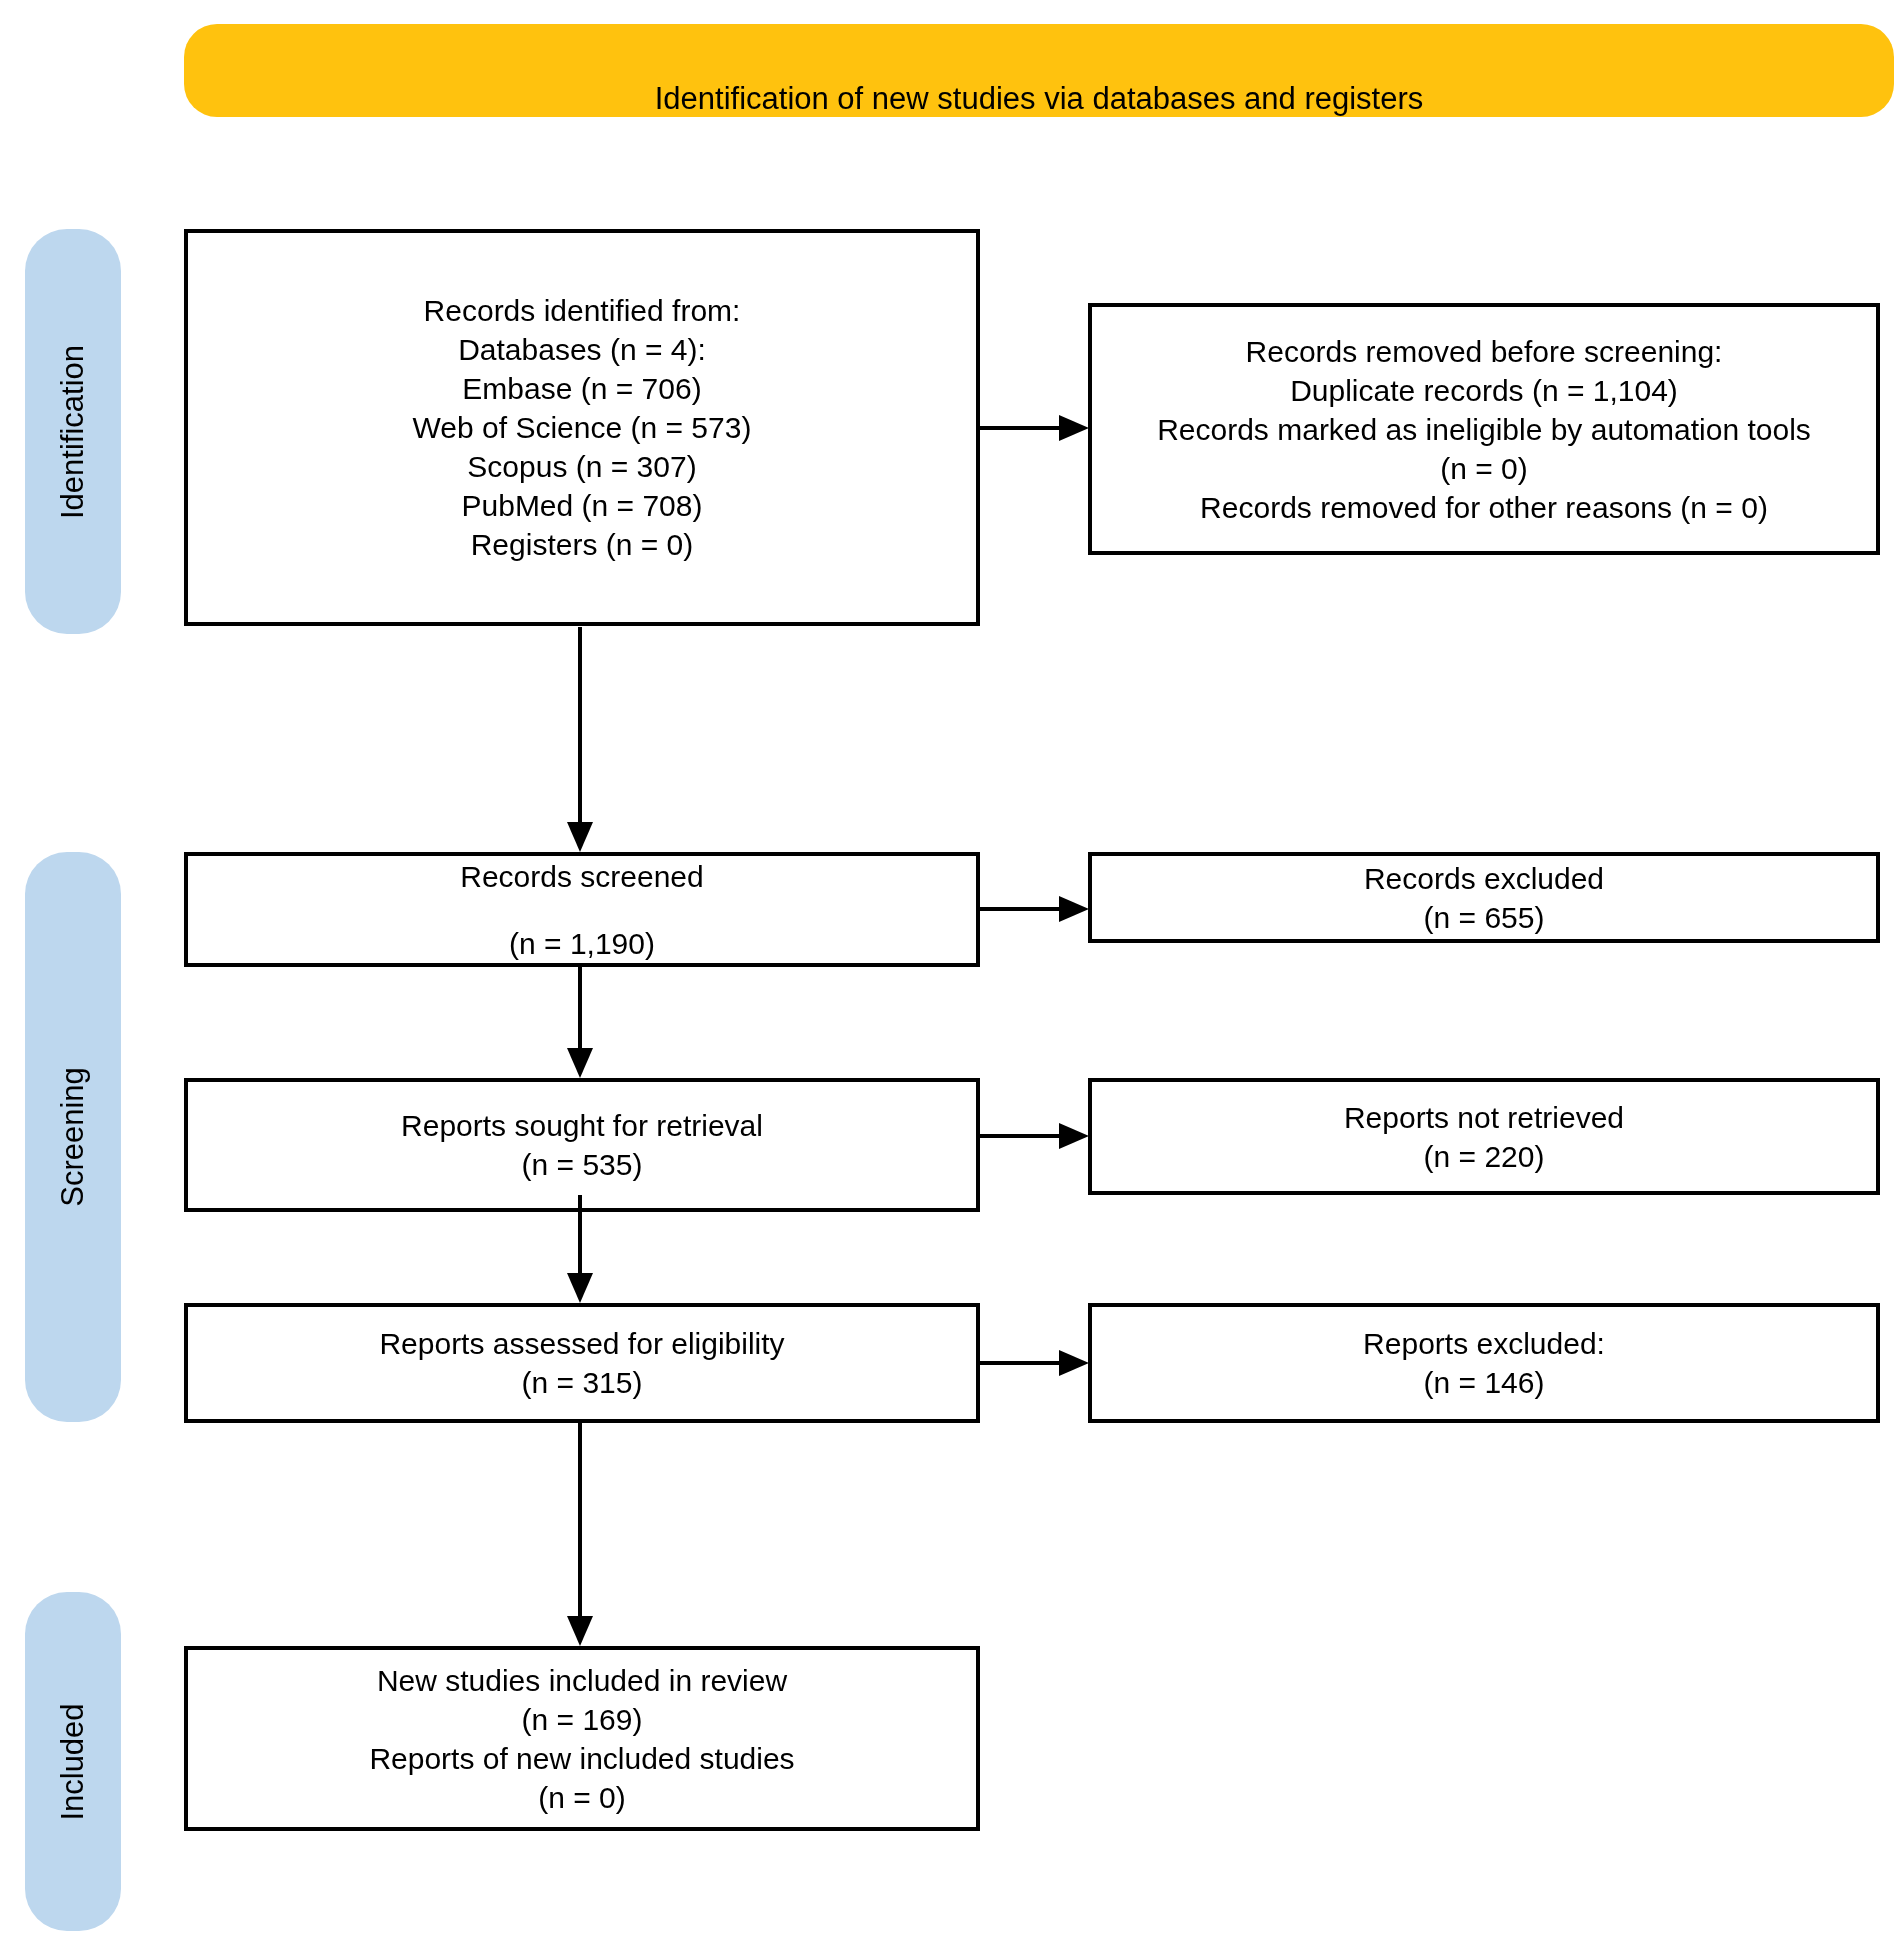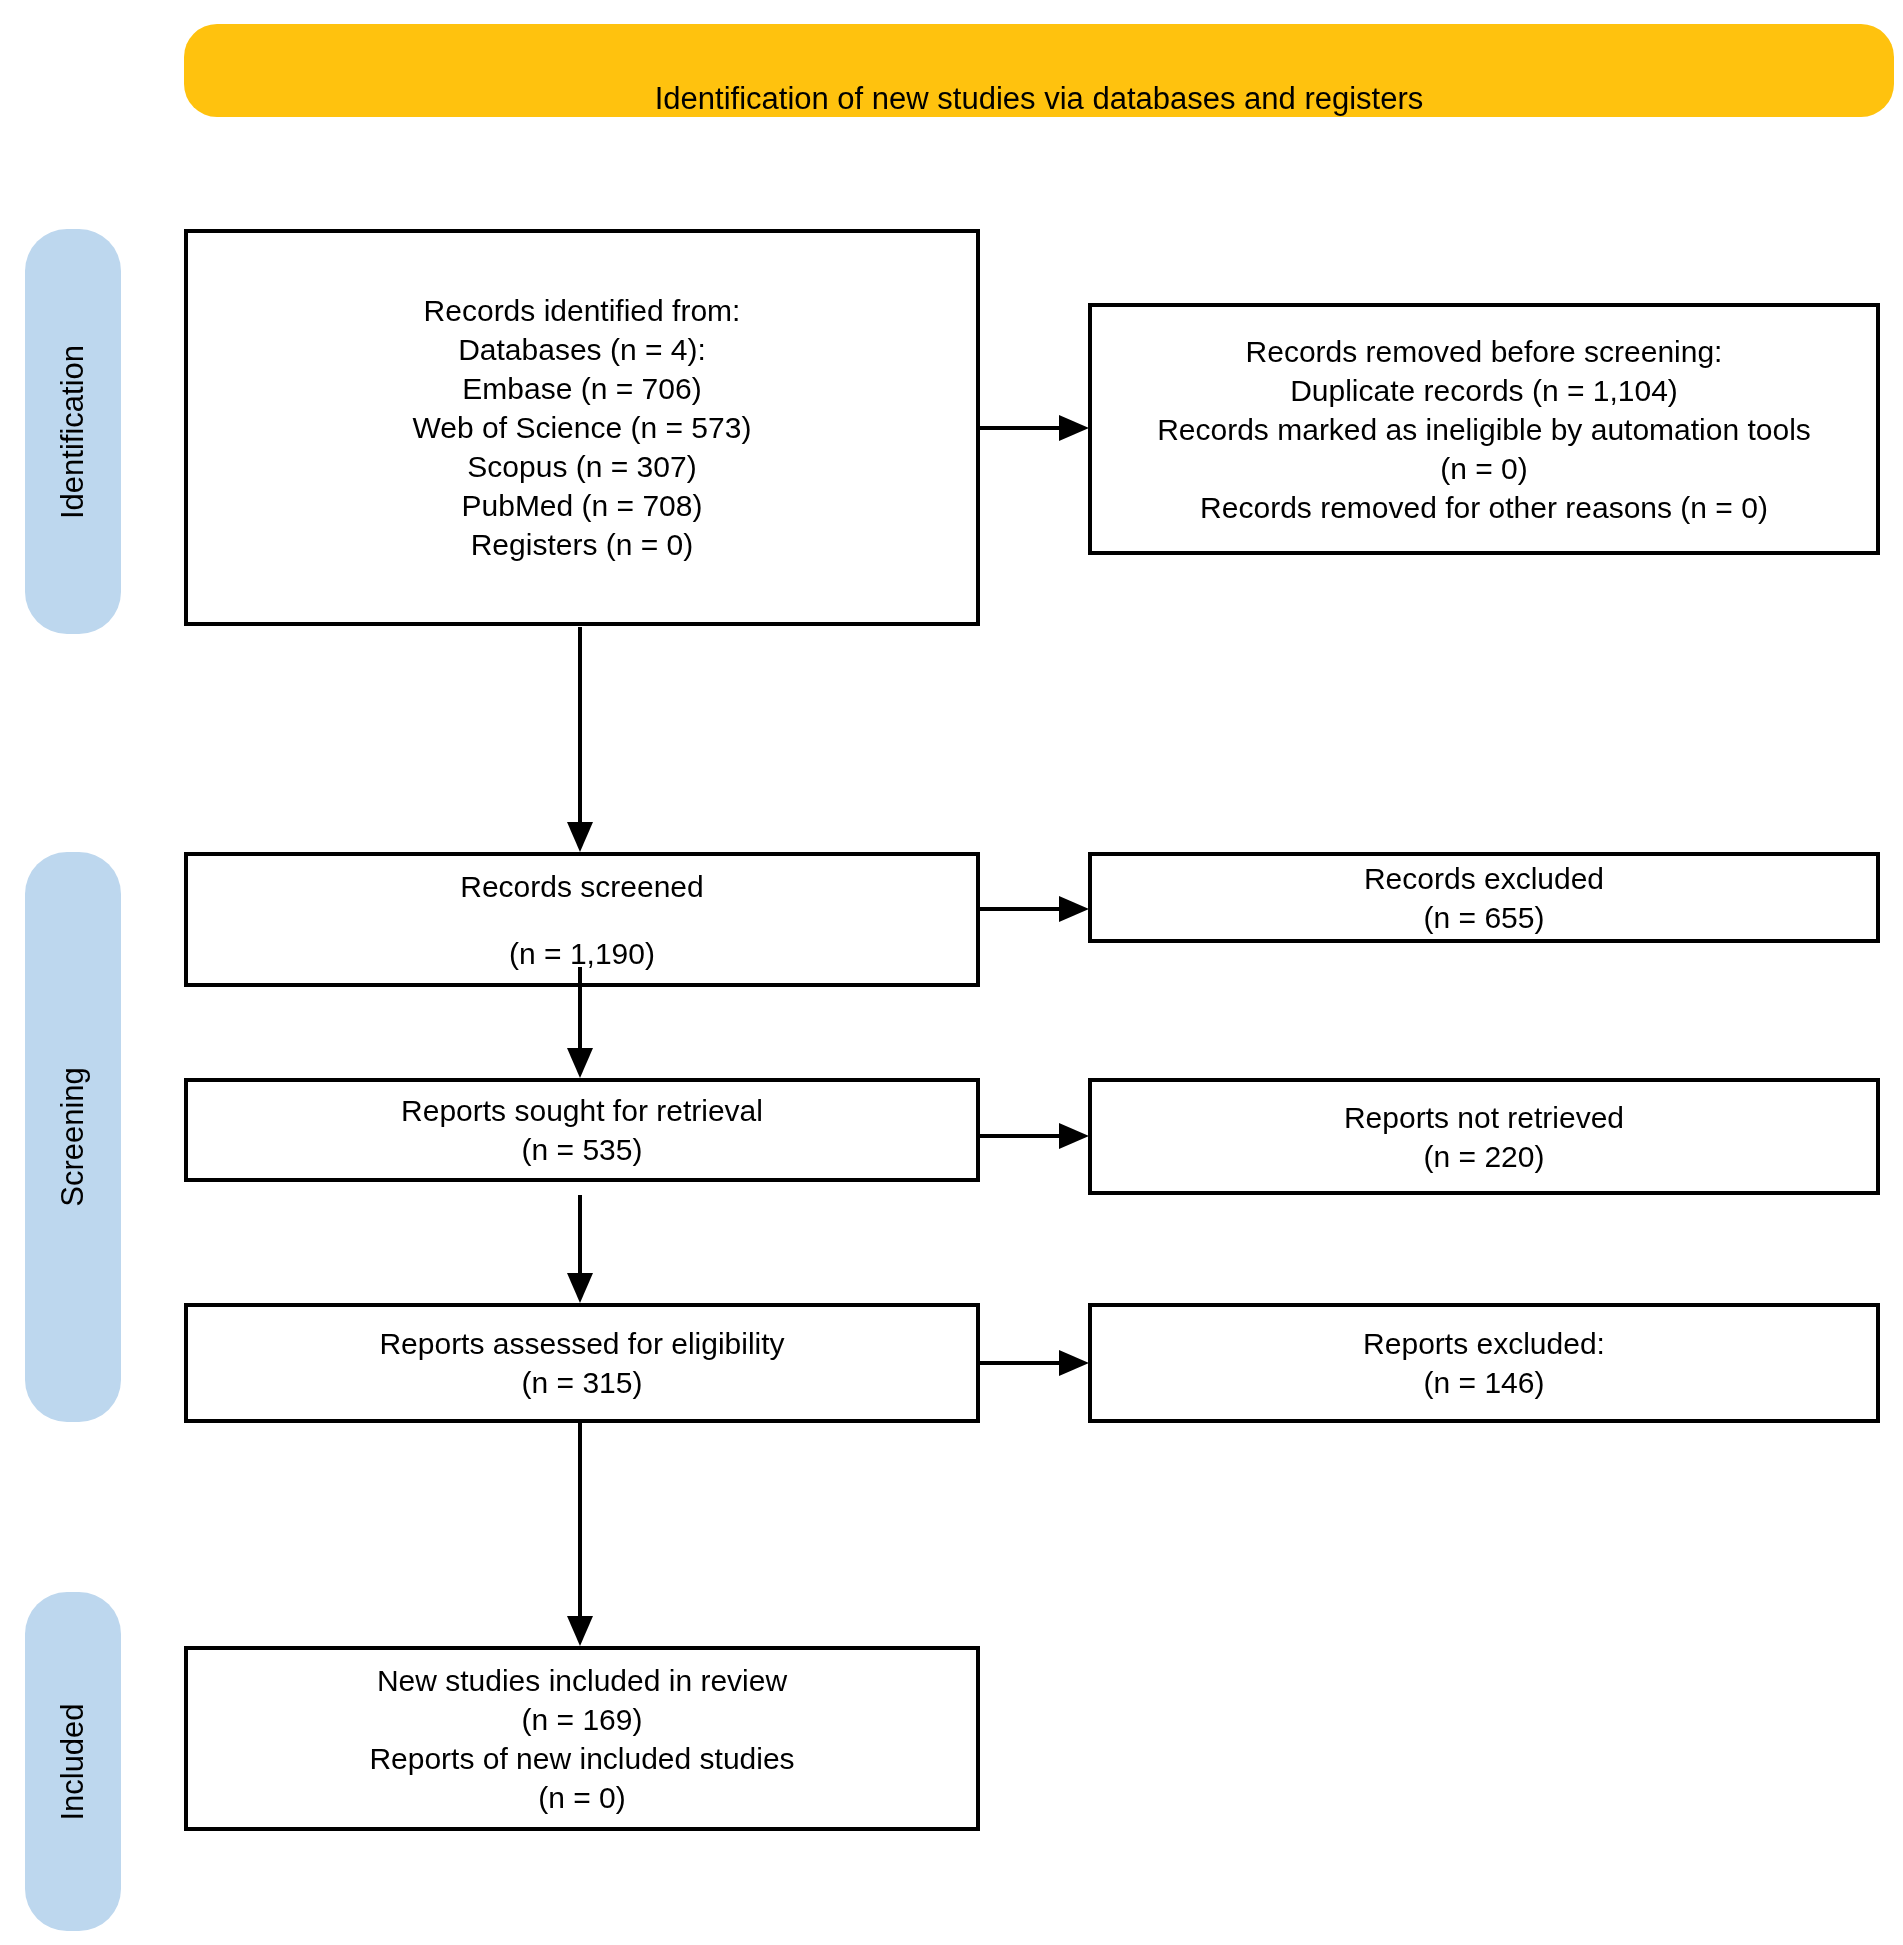--- a/index.html
+++ b/index.html
@@ -55,23 +55,23 @@
     align-items: center; justify-content: center;
     text-align: center;
     font-size: 30px;
     line-height: 39px;
   }
   .col-left  { left: 184px;  width: 796px; }
   .col-right { left: 1088px; width: 792px; }
 
   #box-identified       { top: 229px;  height: 397px; }
   #box-removed          { top: 303px;  height: 252px; padding: 8px 48px; }
-  #box-screened         { top: 852px; height: 135px; gap: 28px; }
+  #box-screened         { top: 852px; height: 115px; gap: 28px; }
   #box-records-excluded { top: 852px; height: 91px; }
-  #box-sought           { top: 1078px; height: 104px; }
+  #box-sought           { top: 1078px; height: 134px; }
   #box-not-retrieved    { top: 1078px; height: 117px; }
   #box-assessed         { top: 1303px; height: 120px; }
   #box-reports-excluded { top: 1303px; height: 120px; }
   #box-new-studies      { top: 1646px; height: 185px; }
 
   
   .shaft-v {
     position: absolute;
     left: 578px; width: 4.3px;
     background: #000000;

